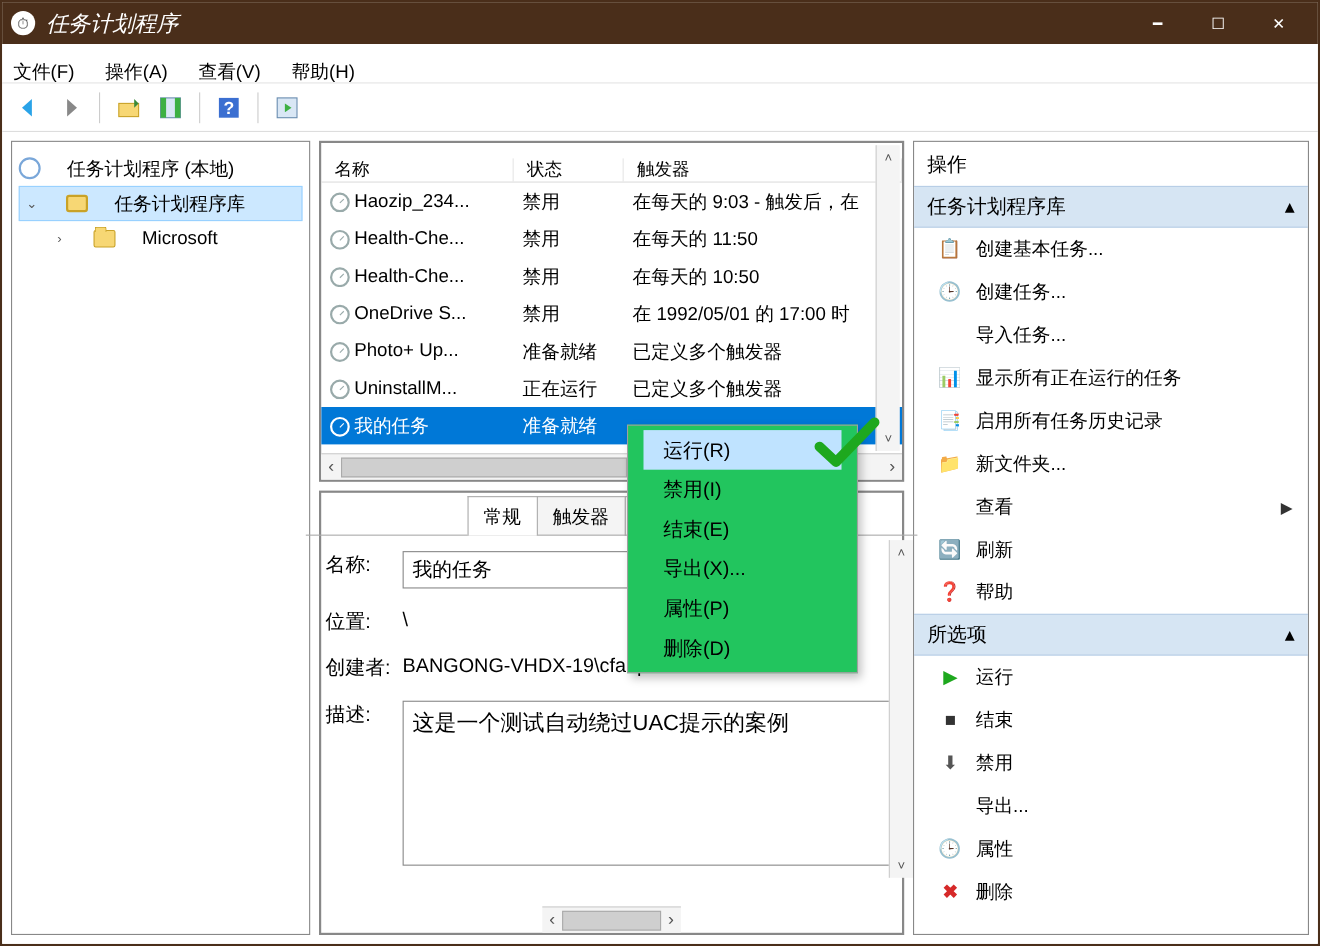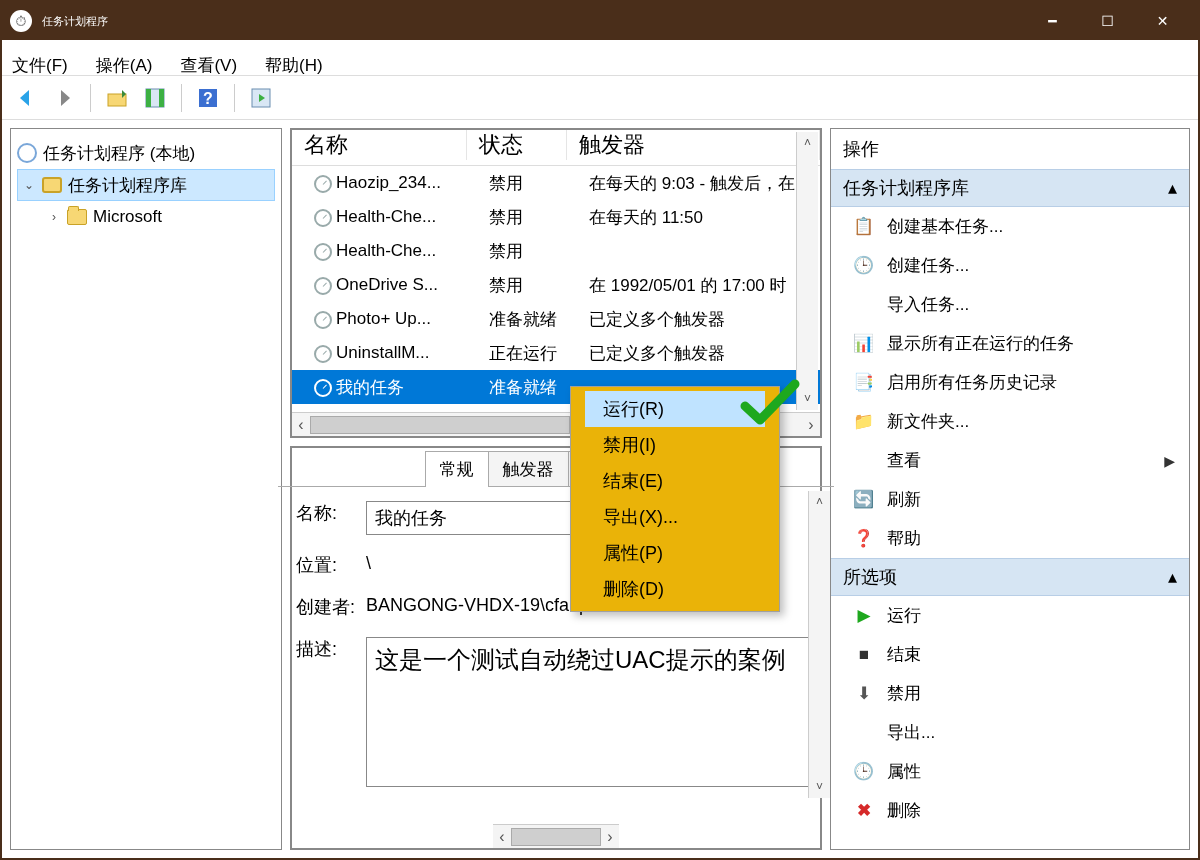--- a/index.html
+++ b/index.html
@@ -1,71 +1,71 @@
 <!DOCTYPE html>
 <html><head>
 <meta charset="utf-8">
 <style>
   * { box-sizing: border-box; margin: 0; padding: 0; font-family: "Microsoft YaHei", "Segoe UI", sans-serif; }
   body { background: #fff; overflow: hidden; }
   .window { width: 1200px; height: 860px; border: 2px solid #4a2e1a; display: flex; flex-direction: column; }
   .titlebar { background: #4a2e1a; color: #fff; height: 38px; display: flex; align-items: center; padding: 0 8px; }
   .titlebar .icon { width: 22px; height: 22px; border-radius: 50%; background: #fff; margin-right: 10px; display:flex;align-items:center;justify-content:center;font-size:14px; color:#555;}
-  .titlebar .title { flex: 1; font-size: 11px; }
+  .titlebar .title { flex: 1; font-size: 20px; font-style: italic; }
   .titlebar .winctrls { display: flex; gap: 0; }
   .titlebar .wbtn { width: 55px; height: 38px; display:flex;align-items:center;justify-content:center; color:#fff; font-size:14px; }
   .menubar { background: #fff; height: 36px; display: flex; align-items: center; padding: 0 10px; font-size: 17px; gap: 28px; border-bottom:1px solid #ddd;}
   .menubar span { cursor: default; margin-top: 16px; }
   .toolbar { background: #fff; height: 44px; display: flex; align-items: center; padding: 0 8px; gap: 6px; border-bottom:1px solid #ddd;}
   .toolbar .tbtn { width: 32px; height: 32px; display:flex;align-items:center;justify-content:center; font-size:18px; border:1px solid transparent;}
   .toolbar .sep { width:1px; height:28px; background:#ccc; margin:0 4px;}
   .toolbar svg { width:24px; height:24px; }
   .client { flex: 1; display: flex; padding: 8px; gap: 8px; background: #fff; overflow:hidden;}
   .tree { width: 272px; border: 1px solid #888; padding: 8px 6px; font-size: 17px; }
-  .tree-row { display:flex; align-items:center; height:32px; gap:6px; padding-left: var(--ind,0px); }
+  .tree-row { display:flex; align-items:center; height:32px; gap:24px; padding-left: var(--ind,0px); }
   .tree-row.sel { background:#cce8ff; border:1px solid #99d1ff; }
   .tree-toggle { width:14px; text-align:center; color:#555; font-size:12px;}
   .folder-icon { width:20px; height:16px; background:#f7d774; border:1px solid #c9a227; border-radius:2px; position:relative;}
   .folder-icon::before{content:"";position:absolute;top:-4px;left:0;width:9px;height:4px;background:#f7d774;border:1px solid #c9a227;border-bottom:none;border-radius:2px 2px 0 0;}
   .sched-icon { width:20px;height:20px;border-radius:50%;background:#fff;border:2px solid #7aa7d9;display:inline-flex;align-items:center;justify-content:center;font-size:10px;color:#7aa7d9;}
   .center { flex: 1; display: flex; flex-direction: column; gap: 8px; min-width:0;}
   .listpanel, .detailspanel { border: 2px solid #888; background:#fff; position:relative;}
   .listpanel { height: 310px; display:flex; flex-direction:column;}
-  .list-head { display:flex; font-size:22px; height:36px; align-items:flex-start; border-bottom:1px solid #ddd;}
+  .list-head { display:flex; font-size:16px; height:36px; align-items:flex-end; border-bottom:1px solid #ddd;}
   .list-head .col { padding-left:12px; border-right:1px solid #e5e5e5;}
   .col-name{width:175px;} .col-status{width:100px;} .col-trig{flex:1;}
   .list-body { flex:1; overflow:hidden; position:relative; }
   .list-row { display:flex; align-items:center; height:34px; font-size:17px; }
   .list-row.sel { background:#0078d7; color:#fff; }
-  .list-row .cell { padding-left:22px; white-space:nowrap; overflow:hidden; text-overflow:ellipsis;}
+  .list-row .cell { padding-left:8px; white-space:nowrap; overflow:hidden; text-overflow:ellipsis;}
   .clock-mini { width:18px;height:18px;border-radius:50%;border:2px solid #9aa;display:inline-block;margin-right:4px;vertical-align:middle;position:relative;}
   .clock-mini::after{content:"";position:absolute;left:50%;top:50%;width:5px;height:1px;background:#9aa;transform-origin:left;transform:rotate(-45deg);}
   .list-row.sel .clock-mini{border-color:#fff;}
   .list-row.sel .clock-mini::after{background:#fff;}
   .hscroll { height:24px; border-top:1px solid #ccc; display:flex; align-items:center; background:#f4f4f4;}
   .hscroll .thumb{height:18px;background:#cfcfcf;border:1px solid #aaa;}
   .vscroll { position:absolute; right:2px; top:2px; bottom:26px; width:22px; background:#f4f4f4; border-left:1px solid #ccc; display:flex; flex-direction:column; align-items:center; padding:4px 0;}
   .vscroll .arr{font-size:12px;color:#555;}
   .detailspanel { flex:1; display:flex; flex-direction:column;align-items:center;}
   .tabs { display:flex; height:38px; align-items:flex-end; padding-left:6px; font-size:17px;}
   .tab { padding:6px 14px; border:1px solid #aaa; border-bottom:none; margin-right:-1px; background:#fff; position:relative; top:1px;}
   .tab.active { background:#fff; z-index:2; }
   .tab:not(.active){ background:#f4f4f4; }
   .tabbody { flex:1; border-top:1px solid #aaa; padding:14px 18px; font-size:18px; display:flex; flex-direction:column; gap:18px; position:relative;}
   .field { display:flex; align-items:flex-start; }
   .field .lbl { width:70px; }
   .field .inp { border:1px solid #888; padding:4px 8px; min-width:340px; font-size:18px; background:#fff;}
-  .field .desc { border:1px solid #888; padding:6px 8px; width:450px; height:150px; font-size:24px; background:#fff;}
+  .field .desc { border:1px solid #888; padding:6px 8px; width:450px; height:150px; font-size:20px; background:#fff;}
   .actions { width: 360px; border:1px solid #888; display:flex; flex-direction:column; font-size:17px;}
   .actions-hdr { padding:8px 12px; font-size:18px;}
   .action-section-title { background:#d6e5f3; padding:6px 12px; display:flex; justify-content:space-between; align-items:center; font-size:18px; border-top:1px solid #b8cee6; border-bottom:1px solid #b8cee6;}
   .action-item { display:flex; align-items:center; gap:12px; padding:8px 14px 8px 22px; }
   .action-item .aicon { width:22px; display:flex; justify-content:center;}
   .action-item .caret { margin-left:auto; font-size:14px; color:#333;}
-  .ctxmenu { position:absolute; left:570px; top:386px; width:210px; background:#eab308; border:1px solid #a0a0a0; box-shadow:4px 4px 8px rgba(0,0,0,0.25); z-index:50; padding:4px 14px;}
+  .ctxmenu { position:absolute; left:570px; top:386px; width:210px; background:#22c55e; border:1px solid #a0a0a0; box-shadow:4px 4px 8px rgba(0,0,0,0.25); z-index:50; padding:4px 14px;}
   .ctxitem { padding:6px 18px; font-size:18px; text-align:left;}
   .ctxitem.hi { background:#bfe3ff; }
   .checkmark { position:absolute; left:740px; top:378px; z-index:60; color:#1ea81e; }
 </style>
 </head>
 <body>
 
 <div class="window">
 
   <div class="titlebar">
@@ -159,20 +159,21 @@
               <div class="cell col-trig">在每天的 9:03 - 触发后，在</div>
             </div>
             <div class="list-row">
               <div class="cell col-name"><span class="clock-mini"></span>Health-Che...</div>
               <div class="cell col-status">禁用</div>
               <div class="cell col-trig">在每天的 11:50</div>
             </div>
             <div class="list-row">
               <div class="cell col-name"><span class="clock-mini"></span>Health-Che...</div>
               <div class="cell col-status">禁用</div>
+              <div class="cell col-trig">在每天的 10:50</div>
             </div>
             <div class="list-row">
               <div class="cell col-name"><span class="clock-mini"></span>OneDrive S...</div>
               <div class="cell col-status">禁用</div>
               <div class="cell col-trig">在 1992/05/01 的 17:00 时</div>
             </div>
             <div class="list-row">
               <div class="cell col-name"><span class="clock-mini"></span>Photo+ Up...</div>
               <div class="cell col-status">准备就绪</div>
               <div class="cell col-trig">已定义多个触发器</div>

